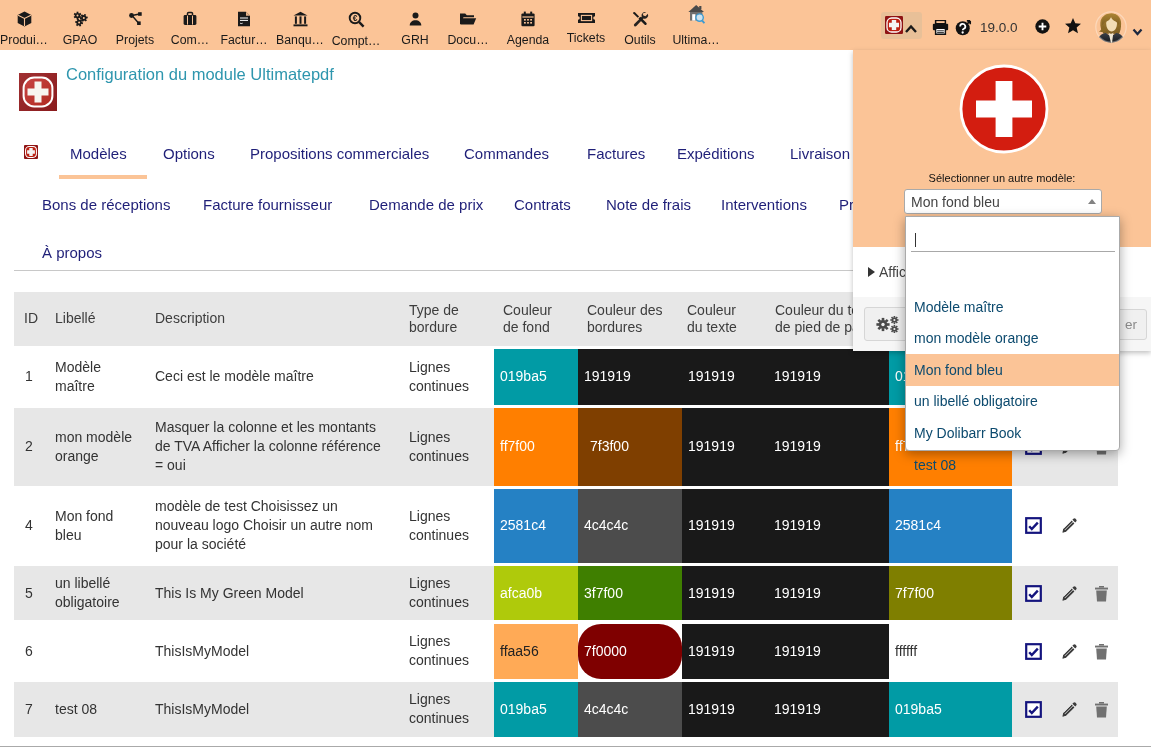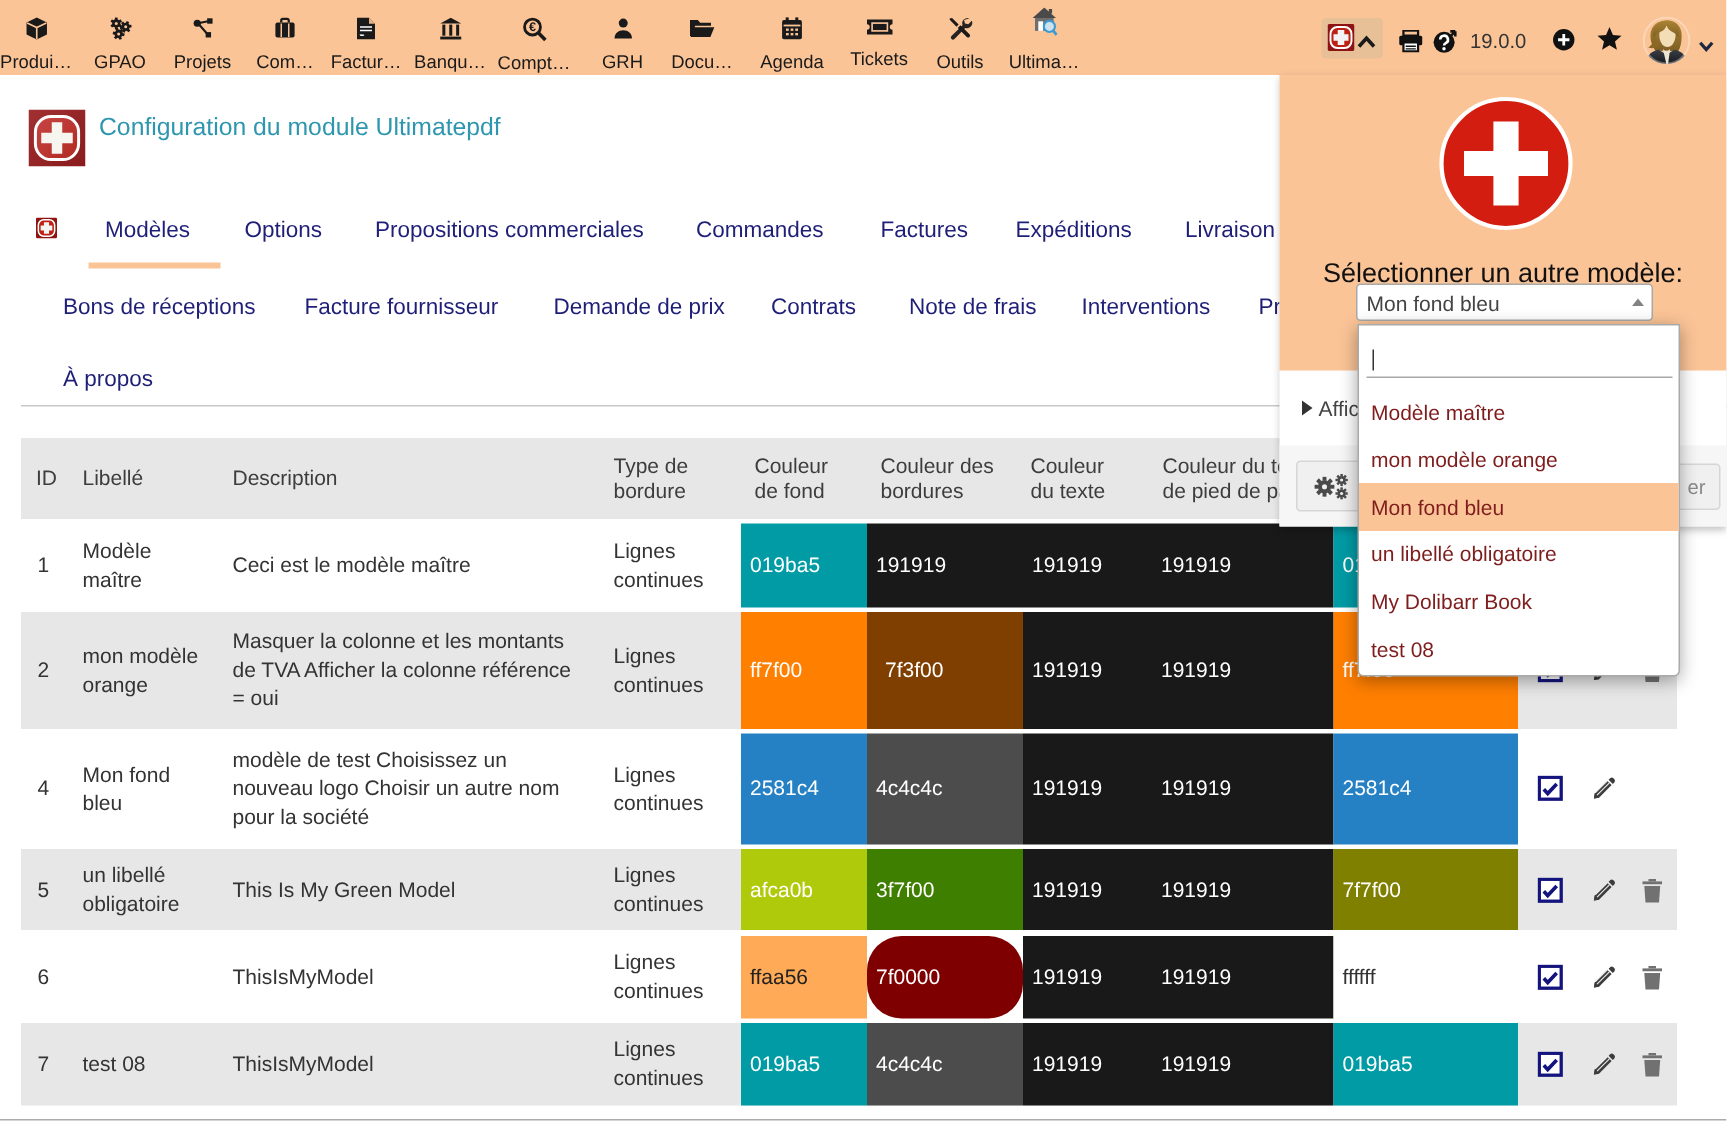--- a/index.html
+++ b/index.html
@@ -6,22 +6,22 @@
   font-family:"Liberation Sans", sans-serif; }
 .abs { position:absolute; }
 #page { position:relative; width:1151px; height:753px; }
 .mitem { position:absolute; top:0; width:56px; height:50px; text-align:center; }
 .mitem svg { margin-top:11px; }
 .mitem .lbl { font-size:12.3px; color:#1a1a1a; margin-top:2px; white-space:nowrap; }
 .tab { position:absolute; font-size:15px; color:#1f1f78; white-space:nowrap; }
 .hex { font-size:14px; }
 .hdr { position:absolute; font-size:14px; color:#3d3d3d; line-height:17px; }
 .cell { position:absolute; font-size:14px; color:#333; line-height:19px; display:flex; align-items:center; }
-.opt { position:absolute; left:0; width:100%; height:31px; font-size:14px; color:#7f1d1d;
-  display:flex; align-items:center; padding-left:8px; }
+.opt { position:absolute; left:0; width:100%; height:31px; font-size:14px; color:#0c4a6e;
+  display:flex; align-items:center; padding-left:8px;margin-top:32px; }
 </style></head><body>
 <div id="page">
 
 <div class="abs" style="left:0;top:0;width:1151px;height:50px;background:#fbc497;"></div>
 <div class="mitem" style="left:-4px;"><svg width="17" height="16" viewBox="0 0 16 16">
         <path fill="#1a1a1a" d="M8 .6 14.8 4v8L8 15.4 1.2 12V4Z"></path>
         <path stroke="#fbc497" stroke-width="1.1" fill="none" d="M1.6 4.3 8 7.4l6.4-3.1M8 7.4V15"></path>
       </svg><div class="lbl">Produi…</div></div>
 <div class="mitem" style="left:52px;"><svg width="17" height="16" viewBox="0 0 16 16">
         <g fill="#1a1a1a">
@@ -202,21 +202,21 @@
           </linearGradient>
 <linearGradient id="lg2" x1="0" y1="0" x2="1" y2="1">
             <stop offset="0" stop-color="#c84545"></stop>
             <stop offset="1" stop-color="#b02a20"></stop>
           </linearGradient>
         </defs>
 <rect width="38" height="38" fill="url(#lg)"></rect>
 <rect x="4.6" y="4.6" width="28.8" height="28.8" rx="10.5" fill="url(#lg2)" stroke="#fff" stroke-width="2"></rect>
 <path fill="#f7f5f0" d="M15.5 8.5h7v7h7v7h-7v7h-7v-7h-7v-7h7Z"></path>
 </svg></div>
-<div class="abs" style="left:66px;top:76px;font-size:16.5px;color:#2e96ae;">Configuration du module Ultimatepdf</div>
+<div class="abs" style="left:66px;top:65px;font-size:16.5px;color:#2e96ae;">Configuration du module Ultimatepdf</div>
 <div class="abs" style="left:24px;top:145px;"><svg width="14" height="14" viewBox="0 0 18 18">
         <rect width="18" height="18" rx="1.2" fill="#8e1414"></rect>
         <rect x="2" y="2" width="14" height="14" rx="4.6" fill="#bc2113" stroke="#fff" stroke-width="1.3"></rect>
         <path fill="#f3f3f3" d="M6.8 4h4.4v2.8h2.8v4.4h-2.8V14H6.8v-2.8H4V6.8h2.8Z"></path>
       </svg></div>
 <div class="tab" style="left:70px;top:145px;">Modèles</div>
 <div class="tab" style="left:163px;top:145px;">Options</div>
 <div class="tab" style="left:250px;top:145px;">Propositions commerciales</div>
 <div class="tab" style="left:464px;top:145px;">Commandes</div>
 <div class="tab" style="left:587px;top:145px;">Factures</div>
@@ -404,21 +404,21 @@
           <path d="M2.2 5.6h10.6l-.8 11H3Z"></path>
         </g>
       </svg></div>
 <div class="abs" style="left:0;top:746px;width:1151px;height:1px;background:#aaa;"></div>
 <div class="abs" style="left:853px;top:50px;width:298px;height:301px;background:#fff;box-shadow:0 2px 5px rgba(0,0,0,0.25);"></div>
 <div class="abs" style="left:853px;top:50px;width:298px;height:197px;background:#fbc497;"></div>
 <div class="abs" style="left:959px;top:64px;"><svg width="90" height="90" viewBox="0 0 90 90">
 <circle cx="45" cy="45" r="43" fill="#d31d10" stroke="#fff" stroke-width="2.8"></circle>
 <path fill="#fff" d="M36.6 17h16.8v19.6H73v16.8H53.4V73H36.6V53.4H17V36.6h19.6Z"></path>
 </svg></div>
-<div class="abs" style="left:853px;top:172px;width:298px;text-align:center;font-size:18px;color:#111;">Sélectionner un autre modèle:</div>
+<div class="abs" style="left:853px;top:172px;width:298px;text-align:center;font-size:11px;color:#111;">Sélectionner un autre modèle:</div>
 <div class="abs" style="left:904px;top:189px;width:198px;height:25px;background:#fff;border:1px solid #a9a9a9;border-radius:3px;">
       <div style="font-size:14px;color:#444;margin:4px 0 0 6px;">Mon fond bleu</div>
       <div style="position:absolute;right:5px;top:9px;width:0;height:0;border-left:4.5px solid transparent;border-right:4.5px solid transparent;border-bottom:5.5px solid #828282;"></div>
     </div>
 <div class="abs" style="left:868px;top:264px;font-size:14px;color:#444;"><span style="display:inline-block;width:0;height:0;border-top:5px solid transparent;border-bottom:5px solid transparent;border-left:7px solid #333;margin-right:4px;"></span>Afficher les options</div>
 <div class="abs" style="left:853px;top:297px;width:298px;height:54px;background:#f6f6f6;"></div>
 <div class="abs" style="left:864px;top:307px;width:250px;height:34px;background:#f0f0f0;border:1px solid #d6d6d6;border-radius:3px;">
       <svg width="24" height="17" viewBox="0 0 24 17" style="position:absolute;left:11px;top:8px;">
         <g transform="translate(7,8.5)">
           <circle r="4.4" fill="#4a4a4a"></circle>

